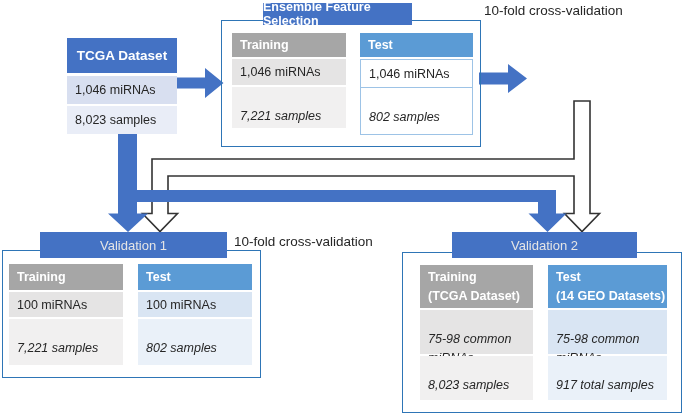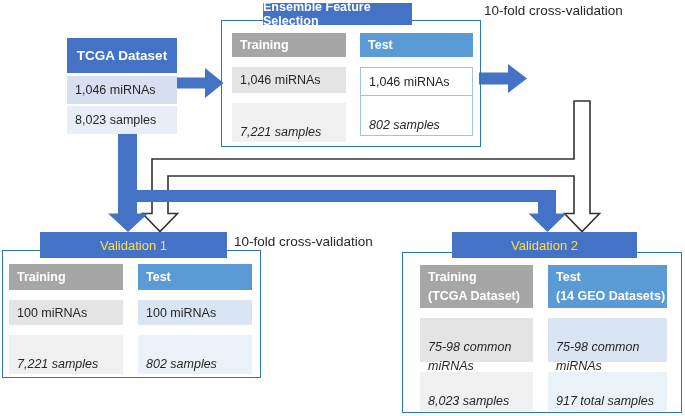--- a/index.html
+++ b/index.html
@@ -13,25 +13,25 @@
   html,body{margin:0;padding:0;background:#fff;}
   .canvas{position:relative;width:685px;height:416px;background:#fff;
           font-family:"Liberation Sans",sans-serif;overflow:hidden;}
   .canvas svg.arrows{position:absolute;left:0;top:0;z-index:1;}
   .canvas > div{position:absolute;z-index:2;box-sizing:border-box;}
   .blue-fill{fill:var(--arrow-blue);}
   .white-arrow{fill:#ffffff;stroke:var(--outline-arrow-stroke);stroke-width:1.6;stroke-linejoin:miter;}
   .container{border:1.6px solid var(--container-border-blue);background:transparent;}
   .title-bar{background:var(--accent-blue);color:#fff;display:flex;align-items:center;
              justify-content:center;font-size:12.5px;font-weight:600;}
-  .big-hdr{background:var(--accent-blue);color:#fde047;display:flex;align-items:center;
+  .big-hdr{background:var(--accent-blue);color:#e5e5e5;display:flex;align-items:center;
            justify-content:center;font-size:13px;font-weight:500;}
   .tcga-hdr{background:var(--accent-blue);color:#fff;display:flex;align-items:center;
             justify-content:center;font-size:13.5px;font-weight:bold;}
-  .col{display:flex;flex-direction:column;gap:10px;}
+  .col{display:flex;flex-direction:column;gap:2px;}
   .col-hdr{color:#fff;font-weight:bold;font-size:12.5px;padding-left:8px;
            display:flex;align-items:center;box-sizing:border-box;flex:0 0 auto;}
   .col-hdr.gray{background:var(--header-gray);}
   .col-hdr.blue{background:var(--test-blue);}
   .col-hdr.two{flex-direction:column;align-items:flex-start;justify-content:center;line-height:1.5;}
   .col-hdr.two span{display:block;}
   .cell{font-size:12.5px;color:var(--text-dark);padding-left:8px;box-sizing:border-box;flex:0 0 auto;}
   .cell.vc{display:flex;align-items:center;}
   .cell.top{padding-top:20px;line-height:1.5;flex:1 1 auto;font-style:italic;}
   .gray1{background:var(--cell-gray-dark);}   .gray2{background:var(--cell-gray-light);}

